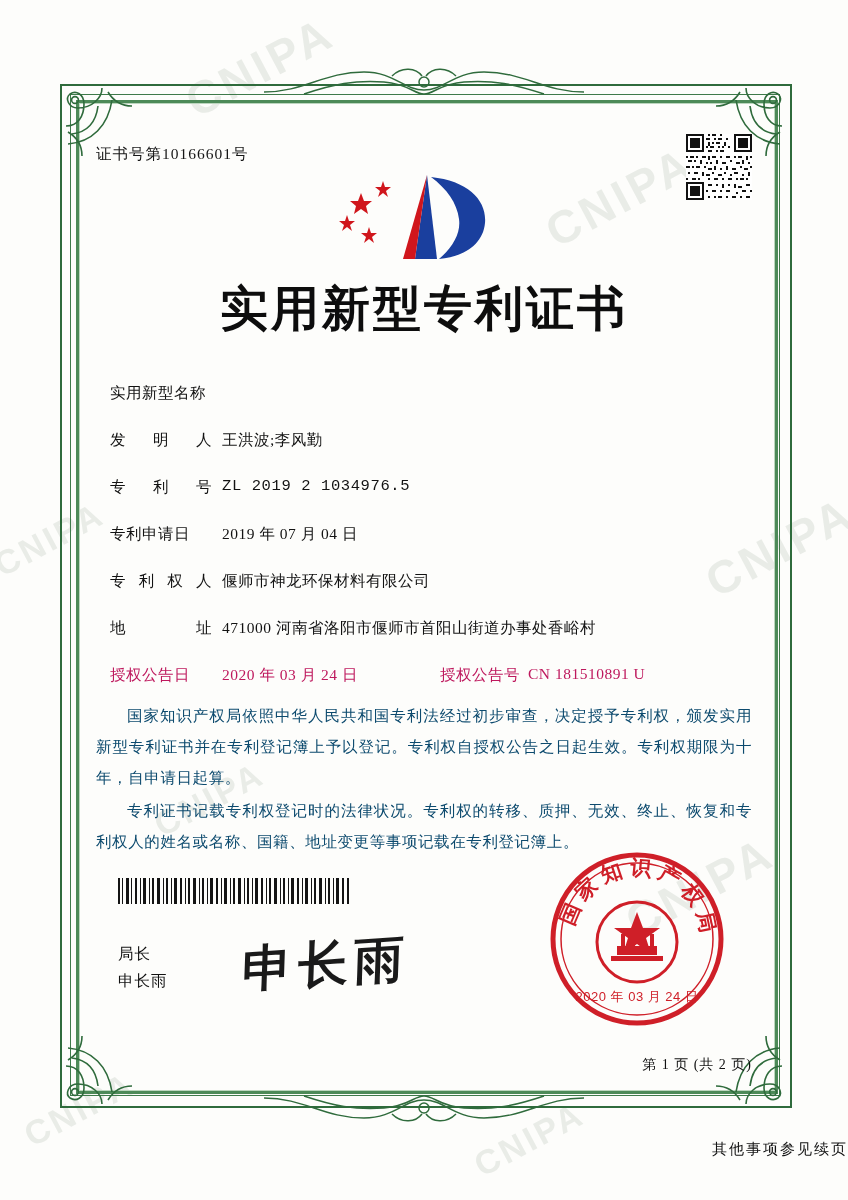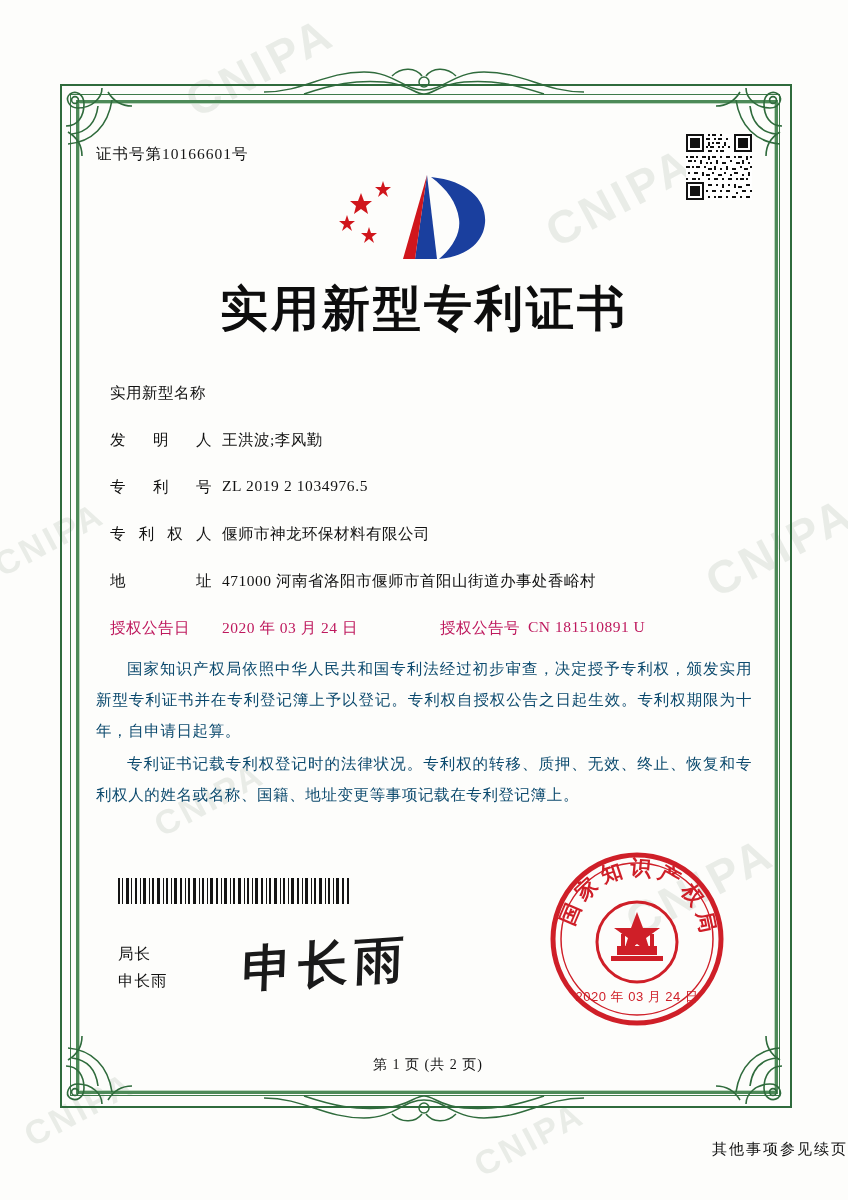--- a/index.html
+++ b/index.html
@@ -170,21 +170,21 @@
     display: flex;
     justify-content: space-between;
     padding-right: 10px;
     box-sizing: border-box;
     width: 112px;
   }
   .field .val {
     flex: 1;
   }
   .field .val.mono {
-    font-family: Liberation Serif, serif;
+    font-family: Liberation Mono, monospace;
     letter-spacing: 0.6px;
   }
   .row-two {
     display: flex;
     font-size: 15.5px;
     color: #be185d;
     margin-bottom: 10px;
     letter-spacing: 0.5px;
   }
   .row-two .left { width: 330px; display:flex; }
@@ -254,21 +254,21 @@
     font-size: 13px;
     letter-spacing: 0.5px;
     font-family: "Liberation Sans", sans-serif;
   }
 
   .page-num {
     position: absolute;
     left: 8px;
     right: 0;
     bottom: -2px;
-    text-align: center;
+    text-align: right;
     font-size: 14px;
     color: #111;
     letter-spacing: 1px;
   }
 
   .footnote {
     position: absolute;
     left: 0;
     right: 0;
     top: 1140px;
@@ -524,20 +524,24 @@
 
       <div class="field">
         <span class="lab spread">
           <span>专</span>
           <span>利</span>
           <span>号</span>
         </span>
         <span class="val mono">ZL 2019 2 1034976.5</span>
       </div>
 
+      <div class="field">
+        <span class="lab">专利申请日</span>
+        <span class="val">2019 年 07 月 04 日</span>
+      </div>
 
       <div class="field">
         <span class="lab spread">
           <span>专</span>
           <span>利</span>
           <span>权</span>
           <span>人</span>
         </span>
         <span class="val">偃师市神龙环保材料有限公司</span>
       </div>

